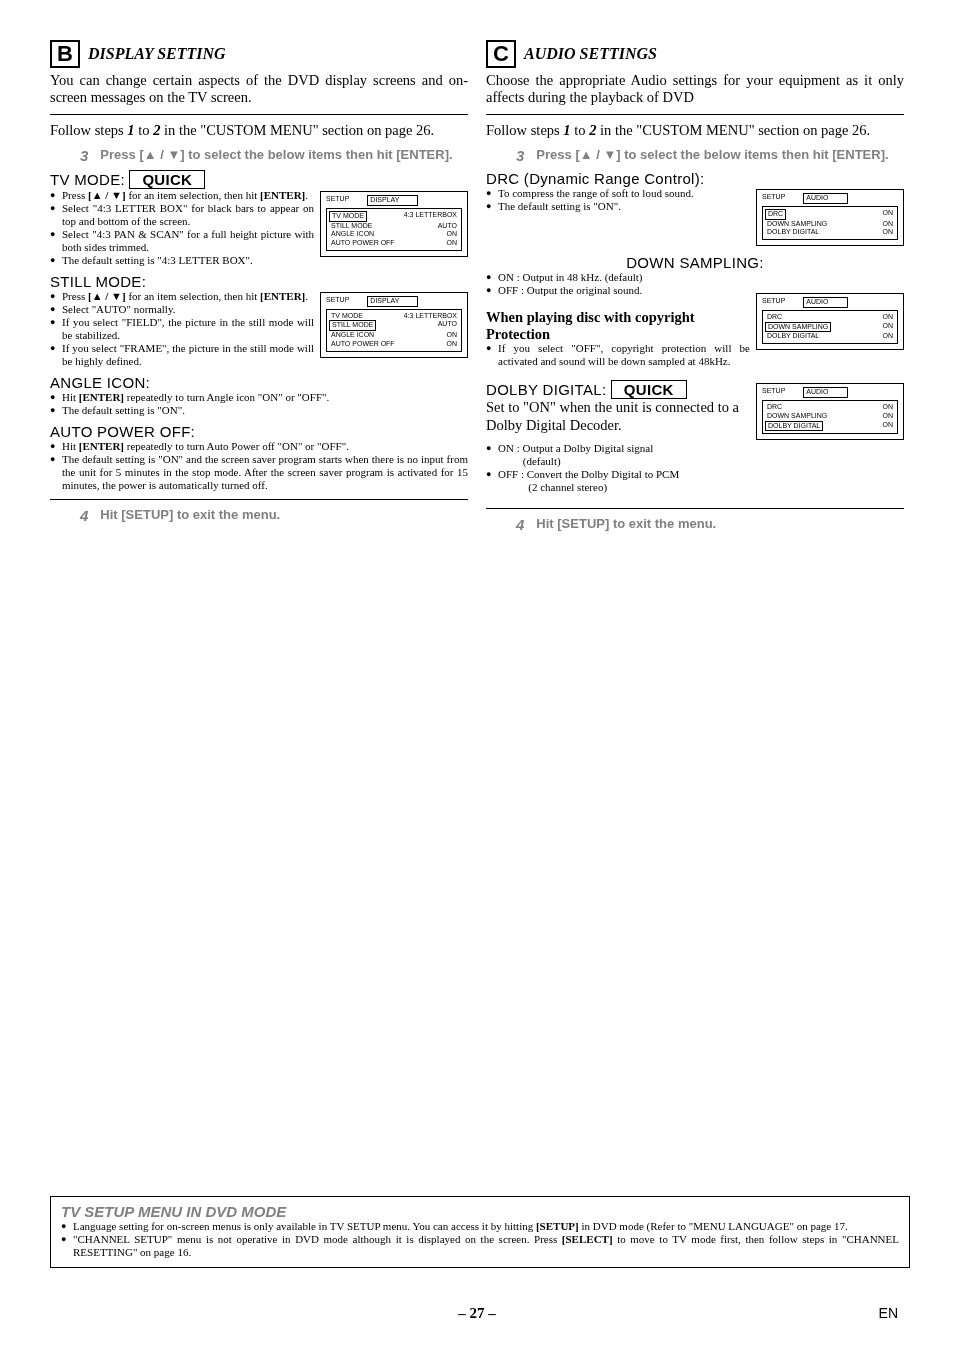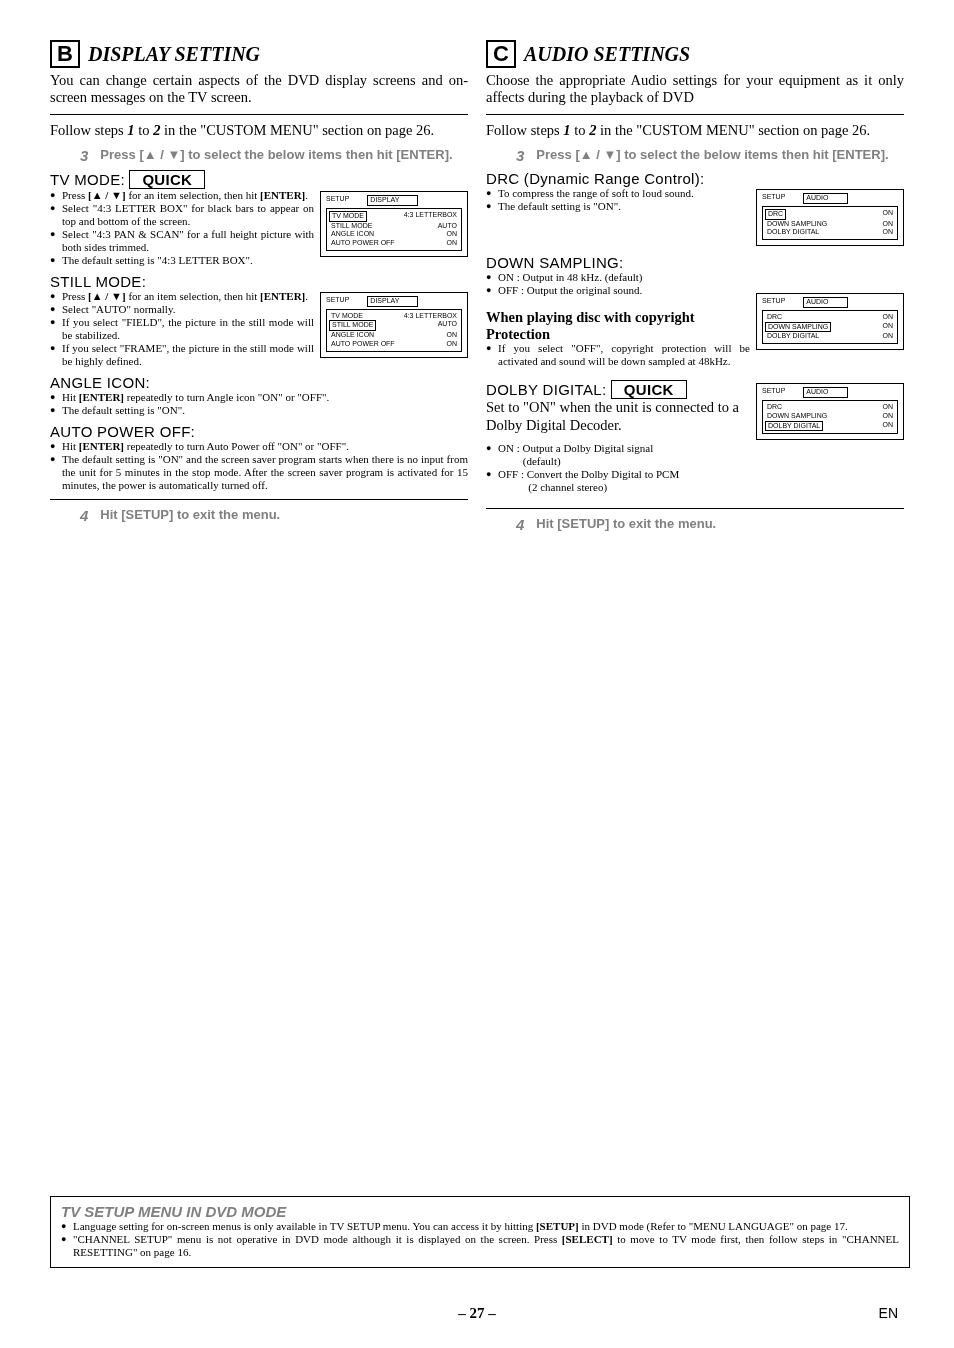--- a/index.html
+++ b/index.html
@@ -27,21 +27,21 @@
     display: inline-flex;
     align-items: center; justify-content: center;
     font-family: Arial, Helvetica, sans-serif;
     font-weight: bold;
     font-size: 22px;
     background: #fff;
   }
   .secheading {
     font-style: italic;
     font-weight: bold;
-    font-size: 20px;
+    font-size: 16px;
     font-family: "Times New Roman", Times, serif;
     text-align: center;
   }
   .body { text-align: justify; font-size: 14.5px; line-height: 1.2; }
   hr.thin { border: none; border-top: 1px solid #000; margin: 7px 0; }
   .stepline {
     font-family: Arial, Helvetica, sans-serif;
     color: #808080;
     font-weight: bold;
     font-size: 13px;
@@ -261,21 +261,21 @@
           </div>
       </div>
     </div>
 
     <ul class="bul clearfix">
       <li>To compress the range of soft to loud sound.</li>
       <li>The default setting is "ON".</li>
     </ul>
 
     
-    <div class="subhead" style="">DOWN SAMPLING:</div>
+    <div class="subhead" style="text-align:center;">DOWN SAMPLING:</div>
 
     <div class="floatpanel" style="margin-top:22px;">
       <div class="ph">
           <span>SETUP</span>
           <span class="pillbox">AUDIO</span>
         </div>
       <div class="innerblk">
         <div class="prow">
             <span>DRC</span>
             <span>ON</span>

